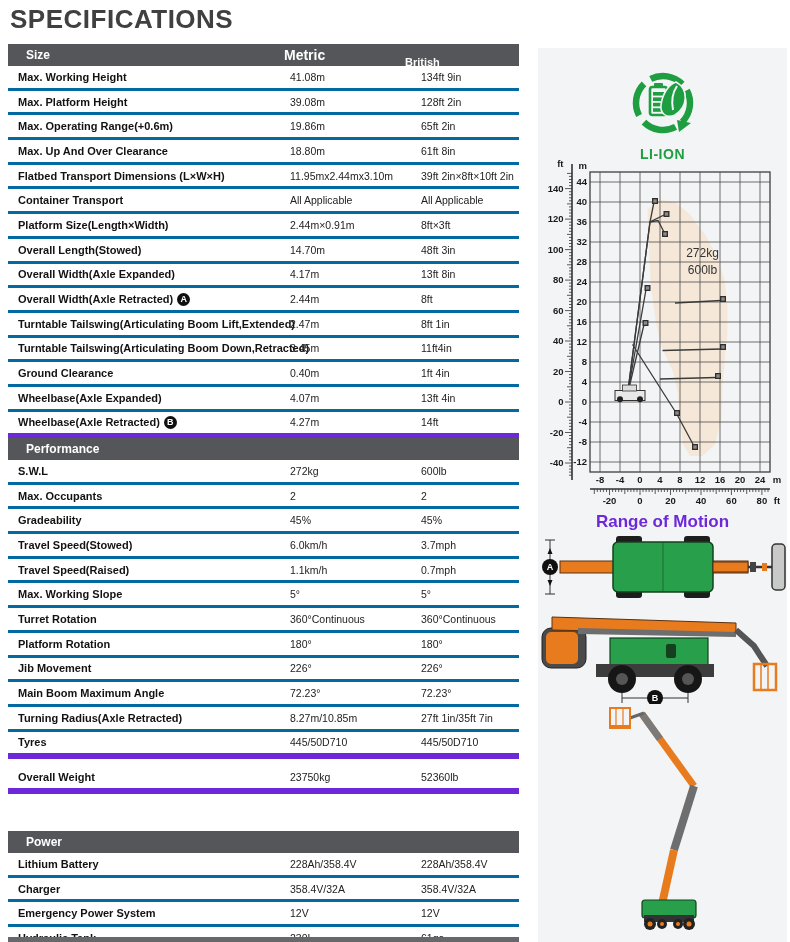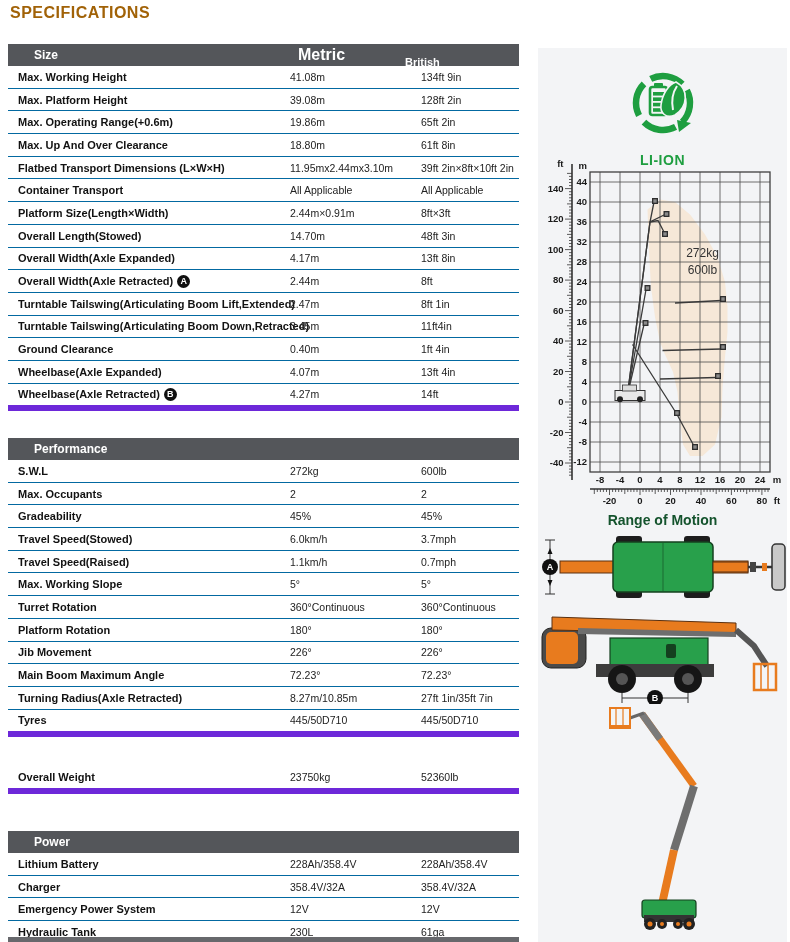--- a/index.html
+++ b/index.html
@@ -1,51 +1,51 @@
 <!DOCTYPE html>
 <html><head>
 <meta charset="utf-8">
 <style>
   html,body{margin:0;padding:0;}
   body{
     width:790px;height:942px;position:relative;overflow:hidden;
     background:#ffffff;font-family:"Liberation Sans",sans-serif;color:#1a1a1a;
   }
   .page-title{
-    position:absolute;left:10px;top:4px;font-size:16px;font-weight:bold;
-    color:#a16207;letter-spacing:.5px;
+    position:absolute;left:10px;top:4px;font-size:26px;font-weight:bold;
+    color:#404040;letter-spacing:.5px;
   }
   .section{position:absolute;left:8px;width:511px;}
   .sec-head{
     background:#54565a;color:#fff;height:22px;position:relative;
     display:flex;align-items:center;font-weight:bold;font-size:12px;
   }
-  .sec-head .t{padding-left:26px;}
-  .sec-head .cm{position:absolute;left:290px;font-size:16px;}
+  .sec-head .t{padding-left:18px;}
+  .sec-head .cm{position:absolute;left:276px;font-size:14px;}
   .sec-head .cb{position:absolute;left:397px;font-size:11px;margin-top:13px;}
   .row{
     height:21.7px;position:relative;display:flex;align-items:center;
-    border-bottom:1px solid #0369a1;font-size:10.5px;color:#222;
+    border-bottom:3px solid #0369a1;font-size:10.5px;color:#222;
   }
   .row.last{border-bottom:6px solid #6d28d9;}
   .row .lab{padding-left:10px;font-weight:bold;font-size:11px;color:#121212;display:flex;align-items:center;gap:4px;}
   .row .met{position:absolute;left:282px;}
   .row .bri{position:absolute;left:397px;margin-left:16px;}
   .badge{
     width:13px;height:13px;border-radius:50%;background:#101010;color:#fff;
     font-size:9px;font-weight:bold;display:inline-flex;align-items:center;justify-content:center;
     line-height:1;
   }
   .bottom-cut{position:absolute;left:8px;top:937px;width:511px;height:5px;background:#67686c;}
   .panel{position:absolute;left:538px;top:48px;width:249px;height:894px;background:#f3f4f6;}
   .liion{position:absolute;left:0;top:22px;width:249px;text-align:center;}
-  .liion-label{margin-top:16px;font-size:14px;font-weight:bold;color:#1e9e40;letter-spacing:.5px;}
+  .liion-label{margin-top:10px;font-size:14px;font-weight:bold;color:#1e9e40;letter-spacing:.5px;}
   .chart-host{position:absolute;left:8px;top:110px;width:236px;height:352px;}
   .rom-label{position:absolute;left:0;top:464px;width:249px;text-align:center;
-    font-size:14px;font-weight:bold;color:#14532d;}
+    font-size:17px;font-weight:bold;color:#6d28d9;}
   .diagram{position:absolute;left:0;width:249px;}
   .d-top{top:486px;height:66px;}
   .d-side{top:556px;height:100px;}
   .d-elev{top:652px;height:238px;}
   svg{display:block;}
 </style>
 </head>
 <body>
 
 <div class="page-title">SPECIFICATIONS</div>

